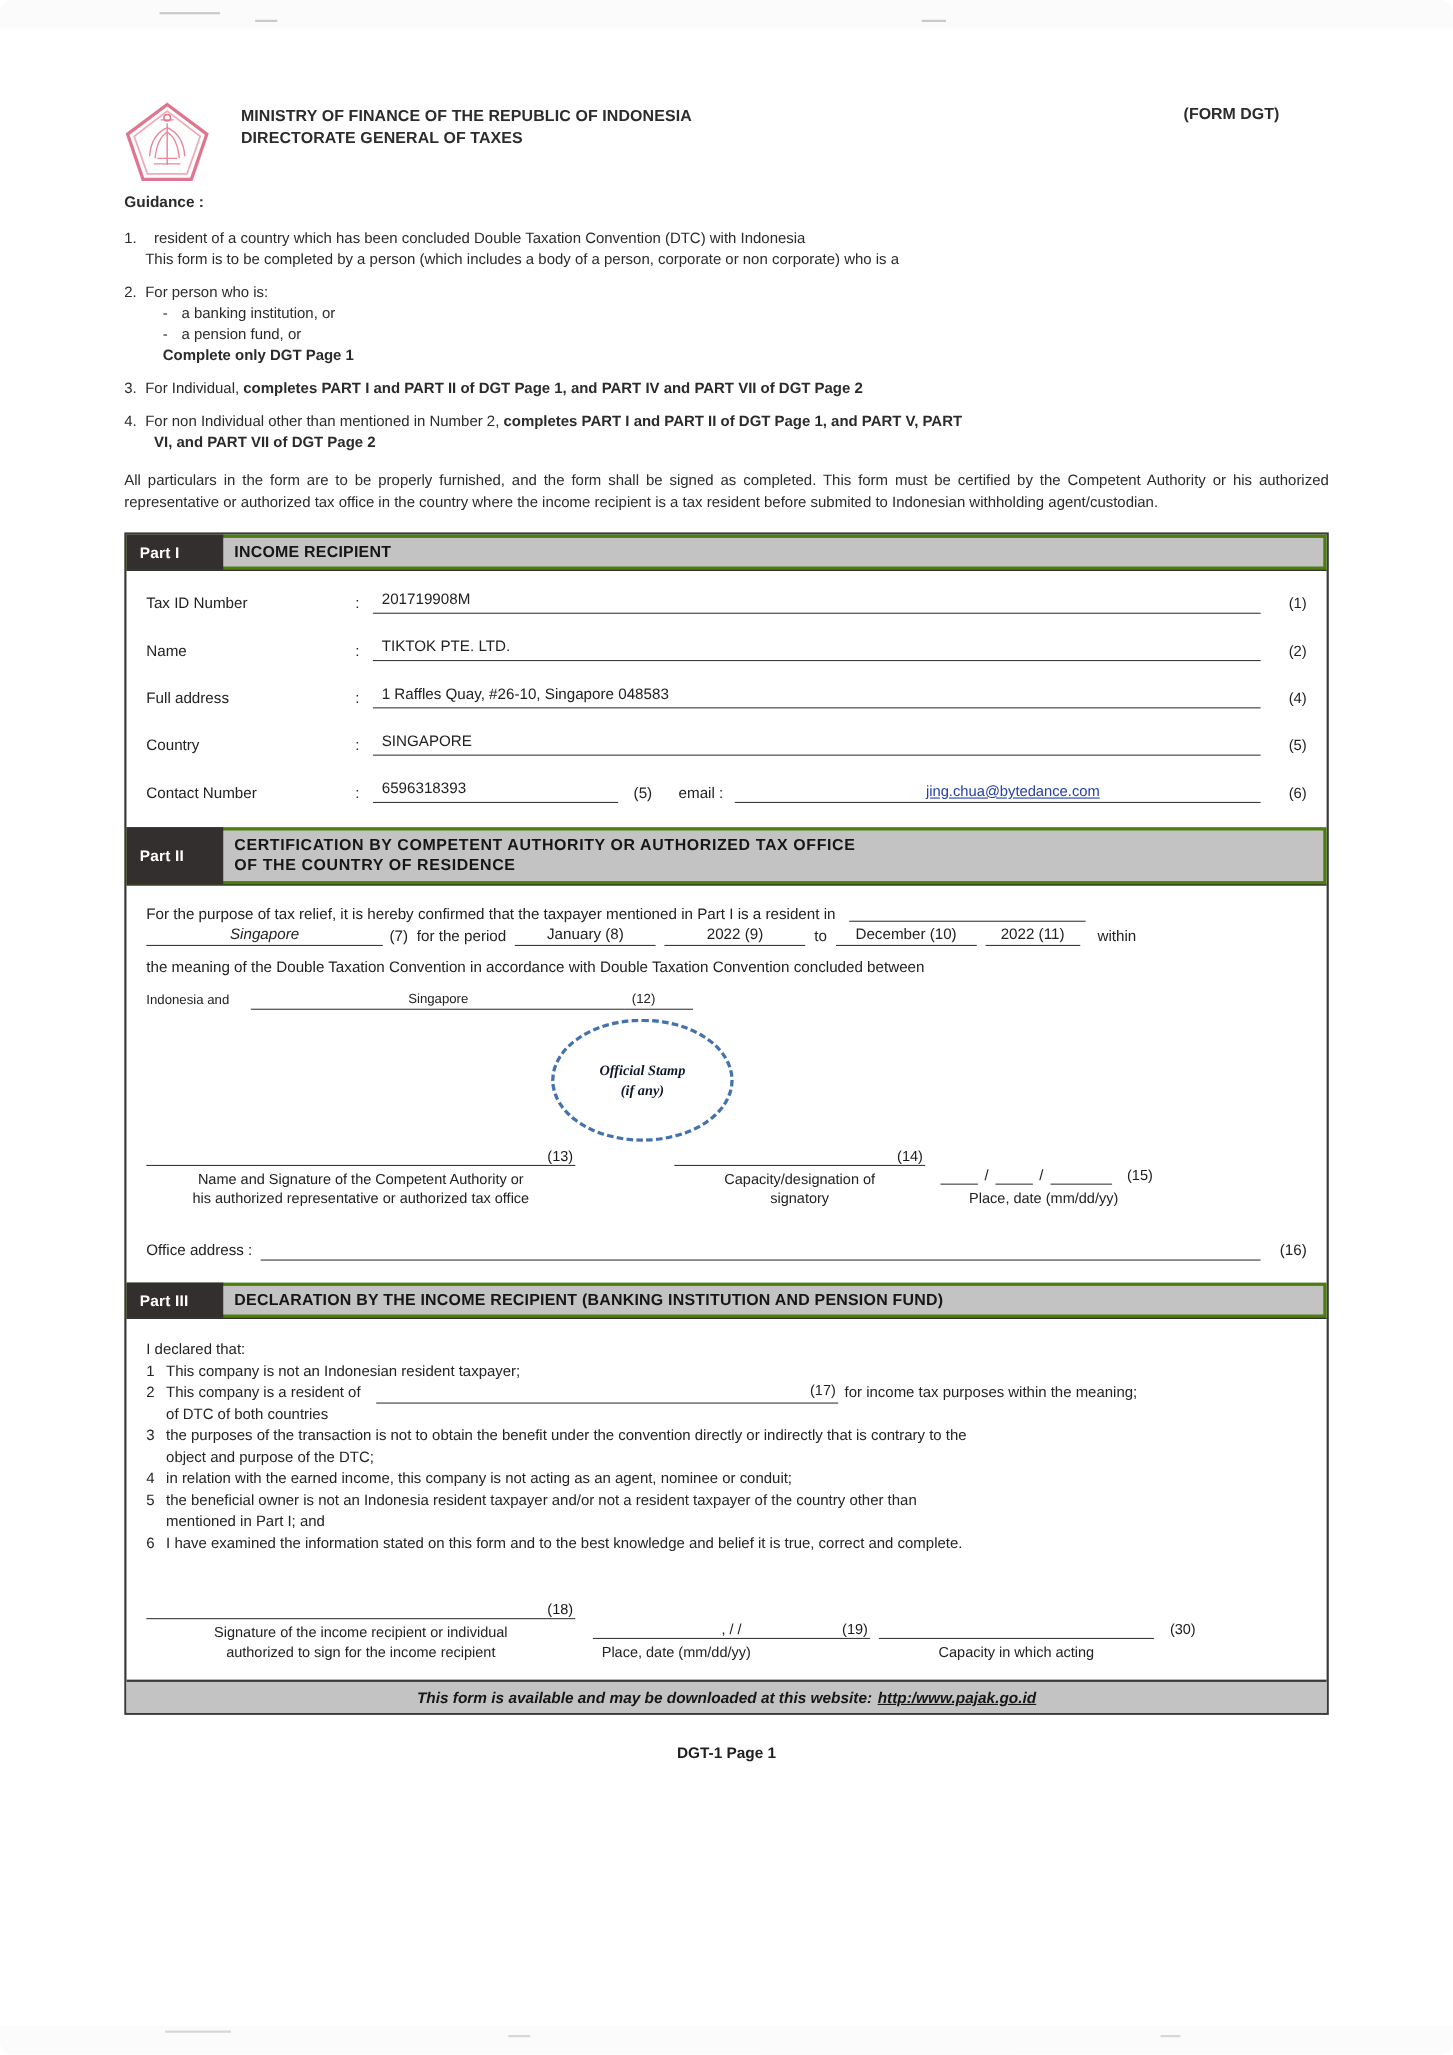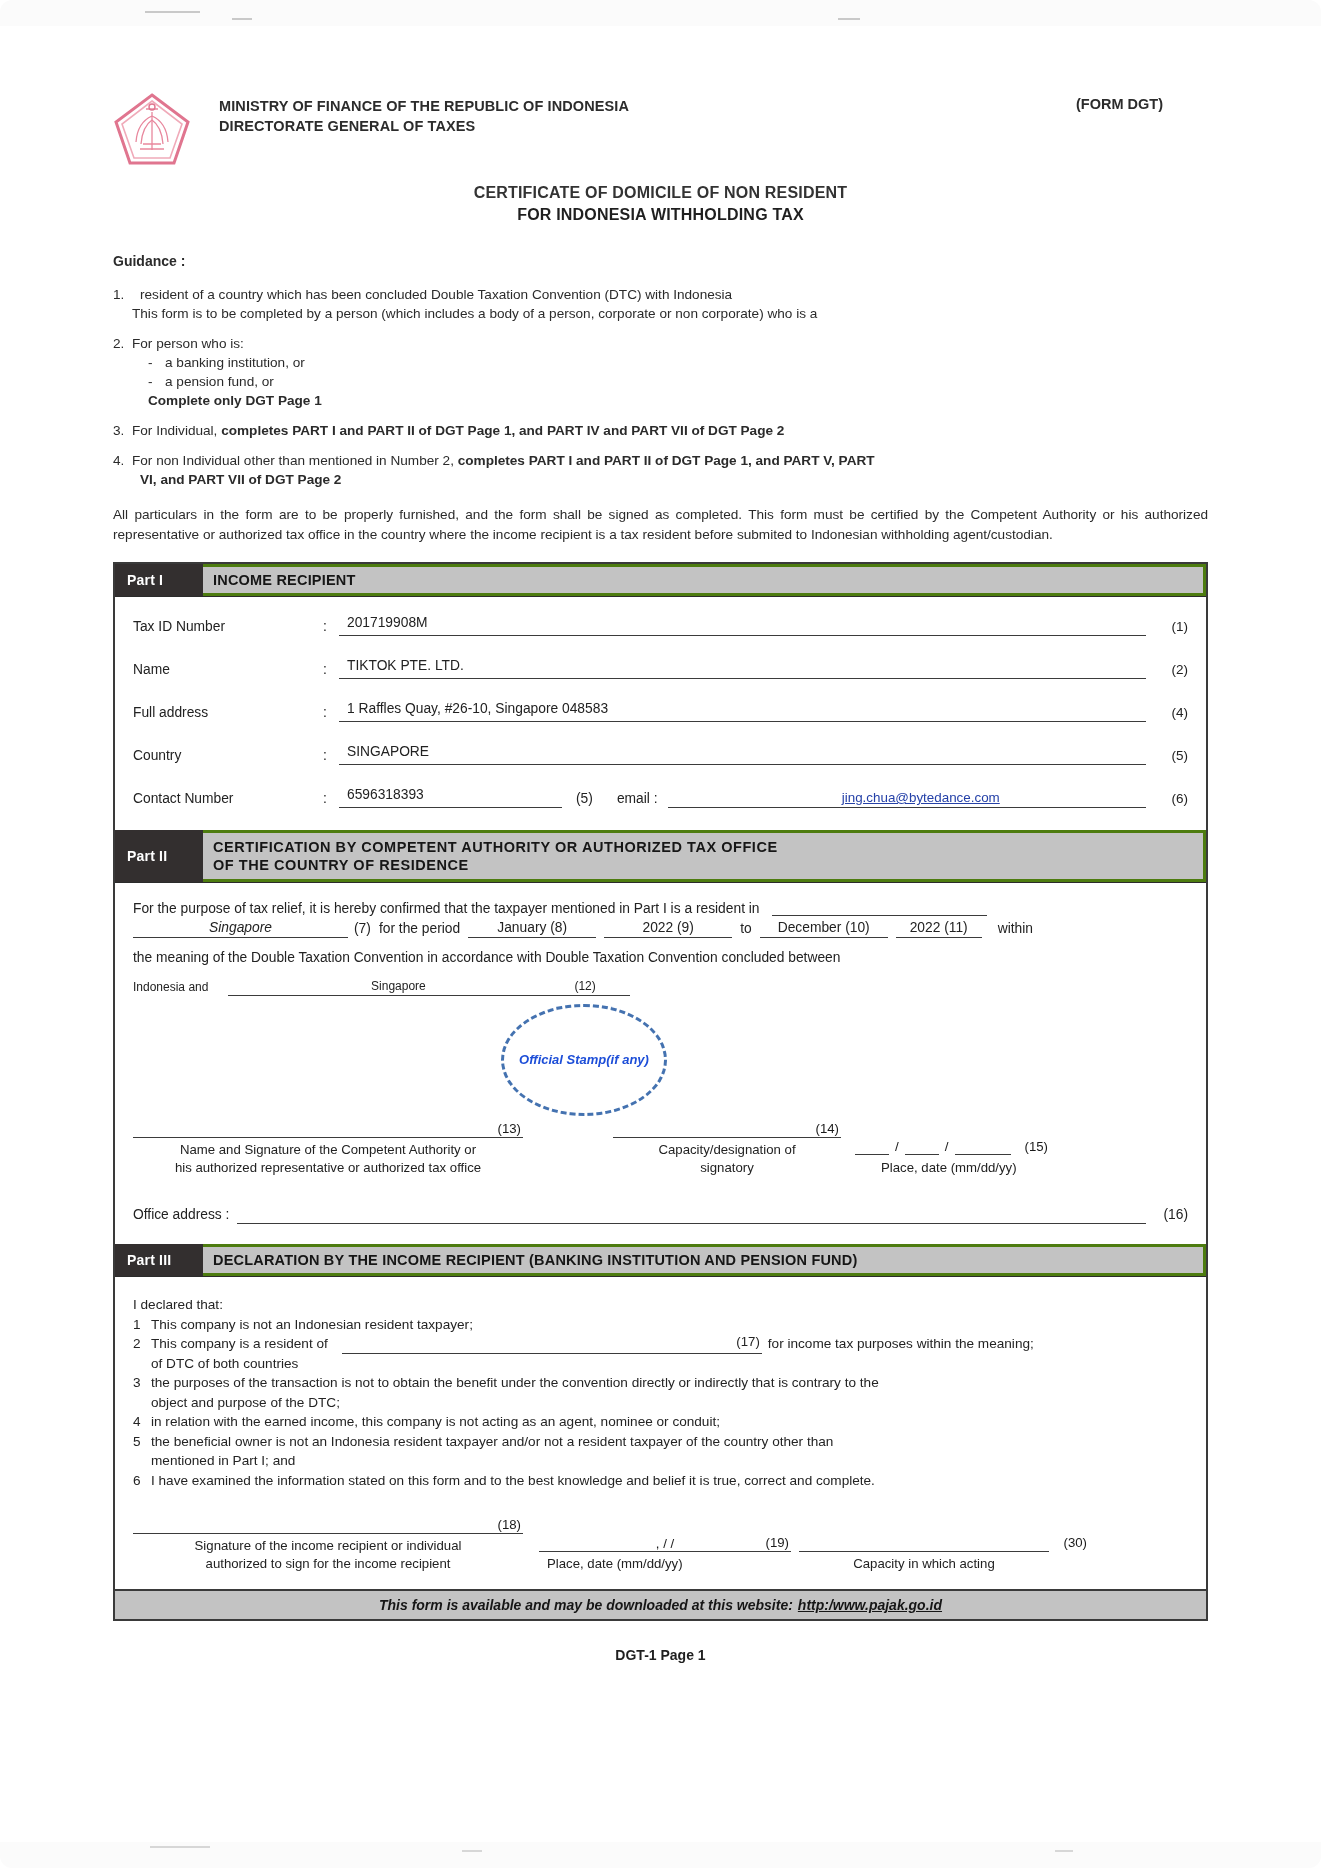--- a/index.html
+++ b/index.html
@@ -261,28 +261,29 @@
   }
   .stamp {
     position: absolute;
     left: 368px;
     top: 8px;
     width: 160px;
     height: 106px;
     border: 3px dashed #4472b0;
     border-radius: 50%;
     display: flex;
-    flex-direction: row;
+    flex-direction: column;
     align-items: center;
     justify-content: center;
     font-style: italic;
     font-weight: 700;
     font-size: 13px;
-    color: #1d4ed8;
+    color: #0f172a;
     line-height: 18px;
+    font-family: Liberation Serif, serif;
   }
 
   
   .sigrow {
     display: flex;
     align-items: flex-end;
     margin-top: 4px;
   }
   .sigcell { position: relative; }
   .sigcell .rule {
@@ -409,24 +410,20 @@
           <circle cx="39" cy="15" r="3" fill="none" stroke="#e0758f" stroke-width="1.4"></circle>
         </svg>
       </div>
       <div class="hdr-org">
         <div>MINISTRY OF FINANCE OF THE REPUBLIC OF INDONESIA</div>
         <div>DIRECTORATE GENERAL OF TAXES</div>
       </div>
       <div class="hdr-formno">(FORM DGT)</div>
     </div>
 
-    <div class="title-block">
-      <div class="l1">CERTIFICATE OF DOMICILE OF NON RESIDENT</div>
-      <div class="l2">FOR INDONESIA WITHHOLDING TAX</div>
-    </div>
 
     <div class="guidance">
       <div class="g-head">Guidance :</div>
 
       <div class="g-item">
         <div class="g-num">1.</div>
         <div class="g-body">
           <div style="padding-left:8px">resident of a country which has been concluded Double Taxation Convention (DTC) with Indonesia</div>
           <div>This form is to be completed by a person (which includes a body of a person, corporate or non corporate)  who is a</div>
         </div>
@@ -651,21 +648,21 @@
               <div>mentioned in Part I; and</div>
             </div>
           </div>
 
           <div class="decl-item">
             <div class="decl-n">6</div>
             <div class="decl-t">I have examined the information stated on this form and to the best knowledge and belief it is true, correct and complete.</div>
           </div>
         </div>
 
-        <div class="sigrow" style="margin-top:26px">
+        <div class="sigrow" style="margin-top:42px">
           <div class="sigcell" style="width:390px">
             <div class="rule">
               <span class="num">(18)</span>
             </div>
             <div class="cap">
               <div>Signature of the income recipient or individual</div>
               <div>authorized to sign for the income recipient</div>
             </div>
           </div>
 

